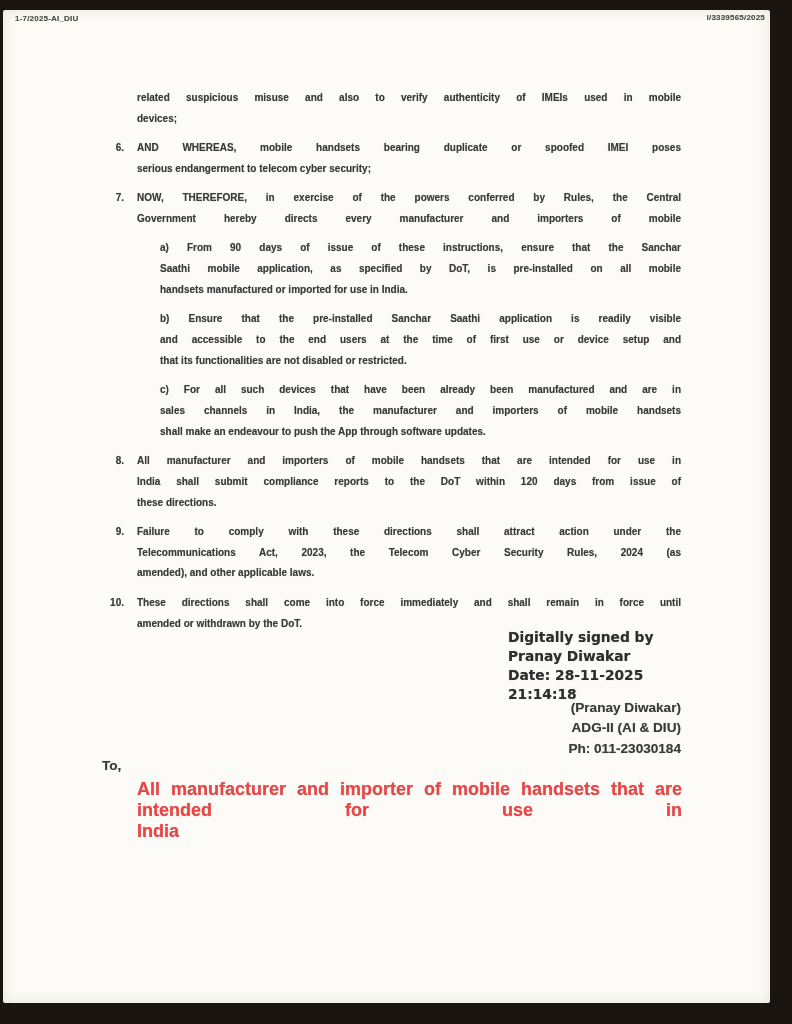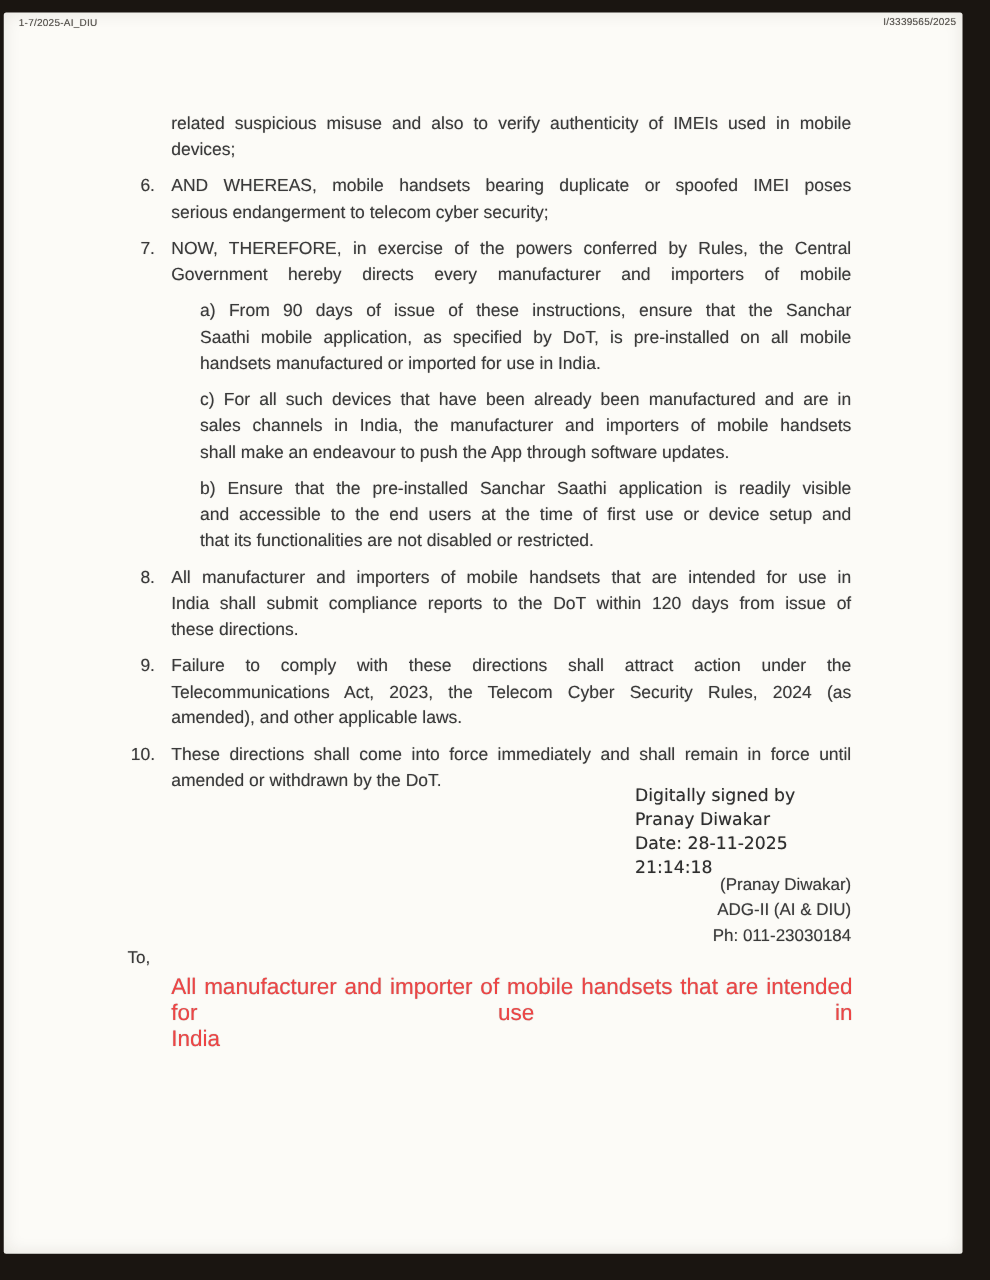--- a/index.html
+++ b/index.html
@@ -2,35 +2,35 @@
 <html><head>
 <meta charset="utf-8">
 <title>Scanned Document</title>
 <style>
   html,body{margin:0;padding:0;}
   body{
     width:792px;height:1024px;overflow:hidden;
     background:#1a1511;
     font-family:"Liberation Sans",sans-serif;
   }
-  .frame{position:relative;width:728px;height:1024px;background:#1a1511;}
+  .frame{position:relative;width:728px;height:1024px;background:#1a1511;font-weight:bold;}
   .page{
     position:absolute;left:3px;top:10px;width:767px;height:993px;
     background:#fcfbf7;border-radius:2px;
     box-shadow:inset 0 0 14px rgba(40,30,20,0.10);
   }
   .ref{
     position:absolute;font-size:8px;color:#55514b;letter-spacing:.2px;
     text-shadow:0 0 .6px rgba(70,70,70,.5);
   }
   .ref-left{left:12px;top:4px;}
   .ref-right{right:5px;top:3px;}
   .docbody{
     position:absolute;left:100px;top:78px;width:578px;
-    font-size:14px;line-height:20.8px;color:#3a3a3a;
+    font-size:10px;line-height:20.8px;color:#3a3a3a;
     text-shadow:0 0 .8px rgba(58,58,58,.45);
   }
   .para{margin:0 0 8.5px 34px;}
   .sub{margin-left:57px;}
   .item{display:flex;margin:0 0 8.5px 0;}
   .item .num{flex:none;width:21px;text-align:right;margin-right:13px;}
   .item .text{flex:1;min-width:0;}
   .jline{text-align:justify;text-align-last:justify;text-justify:inter-word;}
   .jline.last{text-align-last:left;}
   .sig-digital{
@@ -86,28 +86,28 @@
             <div class="jline">Government hereby directs every manufacturer and importers of mobile</div>
           </div>
       </div>
 
       <div class="para sub">
           <div class="jline">a) From 90 days of issue of these instructions, ensure that the Sanchar</div>
           <div class="jline">Saathi mobile application, as specified by DoT, is pre-installed on all mobile</div>
           <div class="jline last">handsets manufactured or imported for use in India.</div>
         </div>
       <div class="para sub">
+          <div class="jline">b) Ensure that the pre-installed Sanchar Saathi application is readily visible</div>
+          <div class="jline">and accessible to the end users at the time of first use or device setup and</div>
+          <div class="jline last">that its functionalities are not disabled or restricted.</div>
+        </div>
+      <div class="para sub">
           <div class="jline">c) For all such devices that have been already been manufactured and are in</div>
           <div class="jline">sales channels in India, the manufacturer and importers of mobile handsets</div>
           <div class="jline last">shall make an endeavour to push the App through software updates.</div>
-        </div>
-      <div class="para sub">
-          <div class="jline">b) Ensure that the pre-installed Sanchar Saathi application is readily visible</div>
-          <div class="jline">and accessible to the end users at the time of first use or device setup and</div>
-          <div class="jline last">that its functionalities are not disabled or restricted.</div>
         </div>
 
       <div class="item">
         <span class="num">8.</span>
         <div class="text">
             <div class="jline">All manufacturer and importers of mobile handsets that are intended for use in</div>
             <div class="jline">India shall submit compliance reports to the DoT within 120 days from issue of</div>
             <div class="jline last">these directions.</div>
           </div>
       </div>

